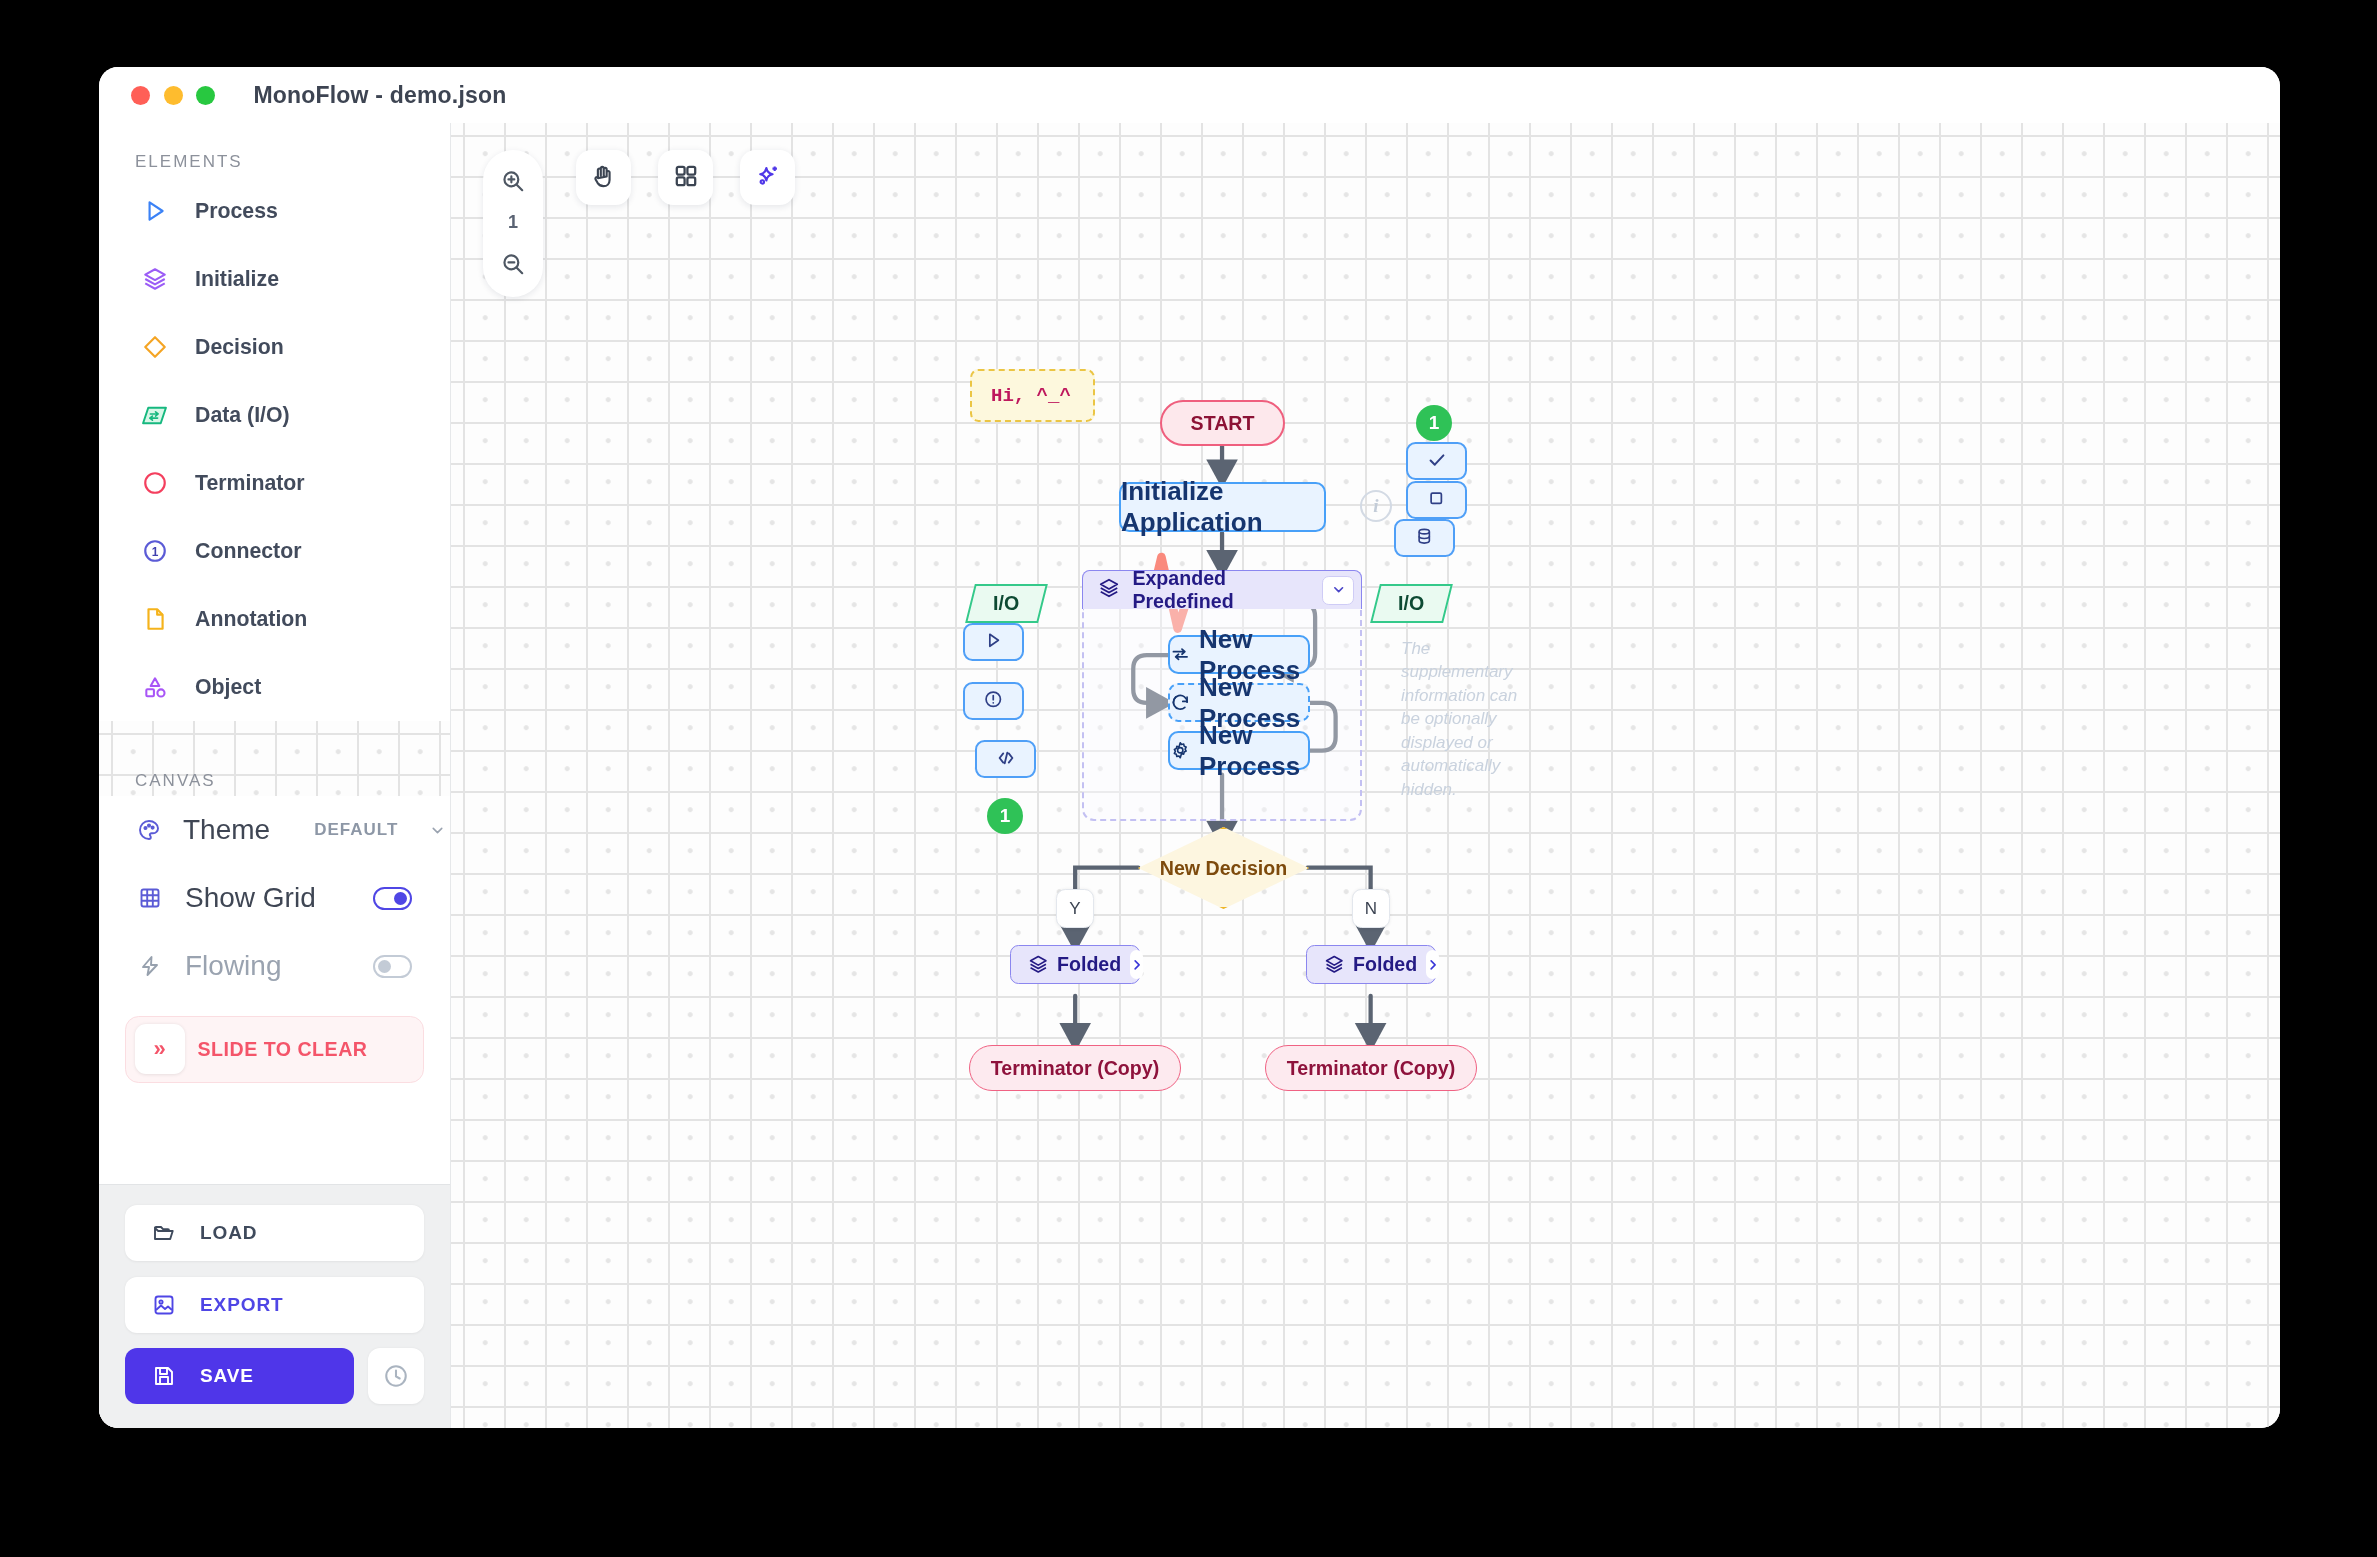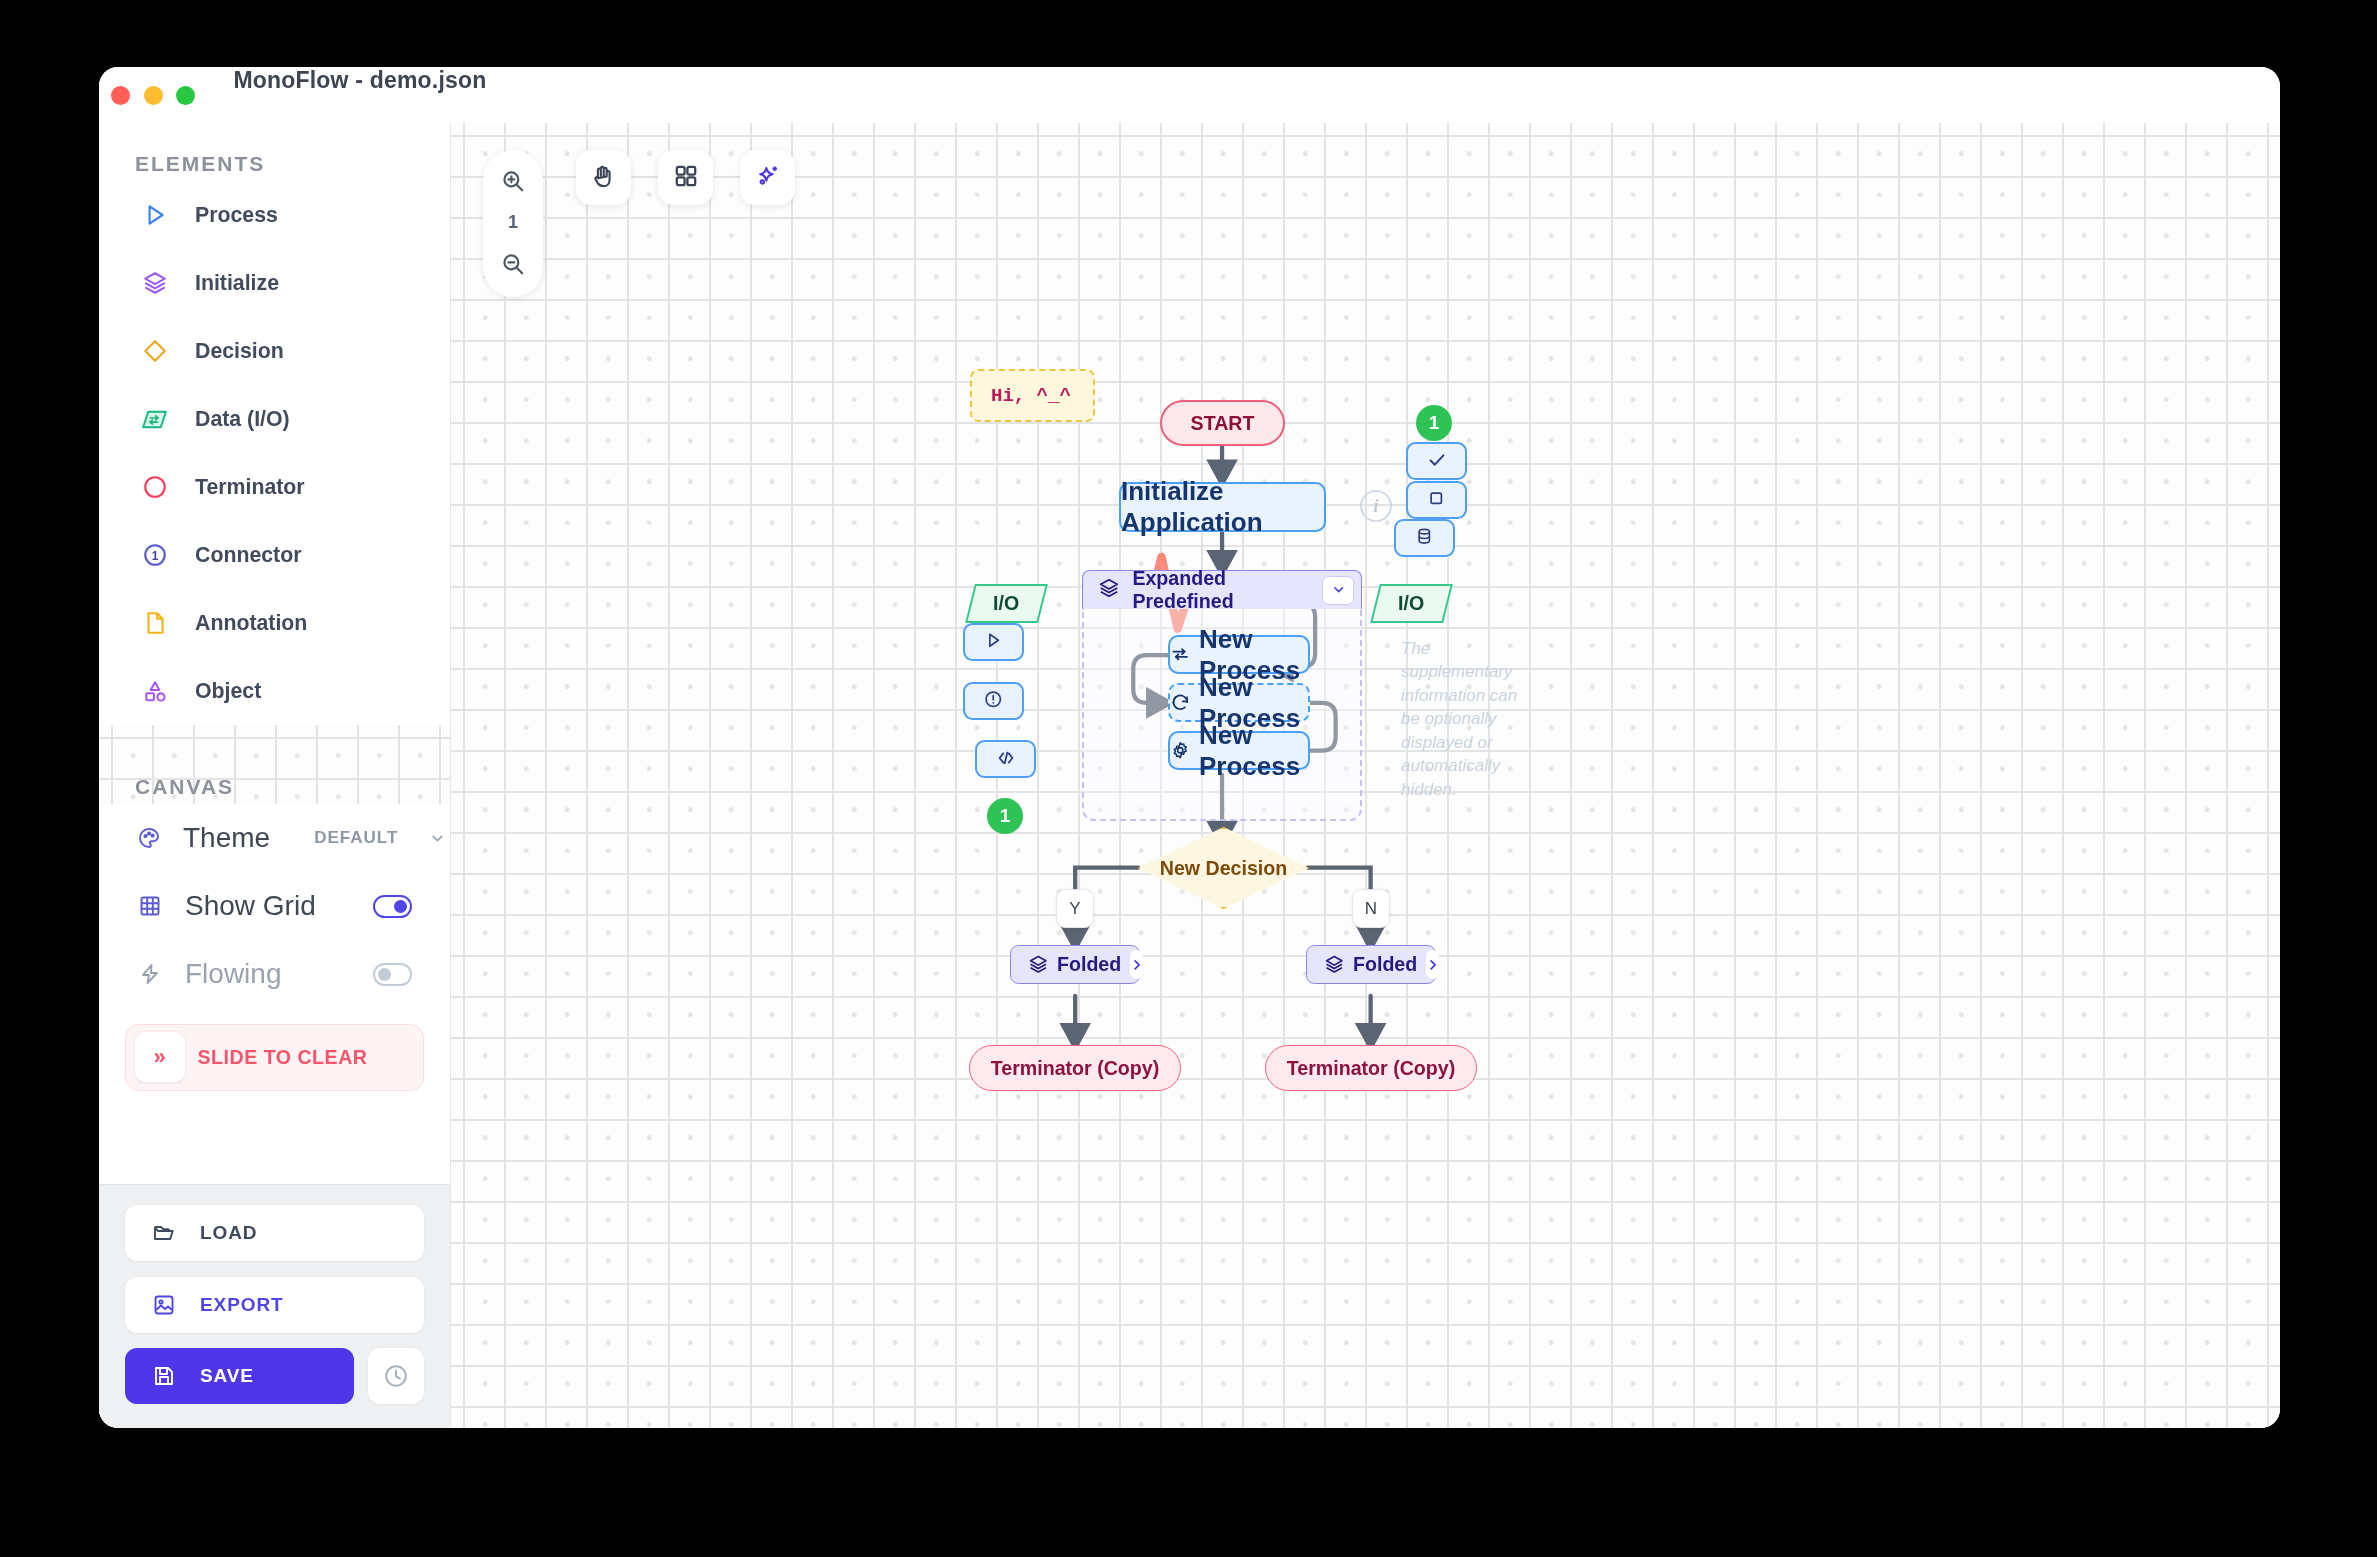--- a/index.html
+++ b/index.html
@@ -16,21 +16,22 @@
     background: #ffffff;
     border-radius: 19px;
     overflow: hidden;
     display: flex;
     flex-direction: column;
   }
   
   .titlebar {
     height: 56px;
     display: flex;
-    padding-left: 12px;
+    align-items: center;
+    padding-left: 32px;
     flex: 0 0 56px;
     background: #fff;
   }
   .traffic { display: flex; gap: 13.7px; align-items: center; }
   .dot { width: 19px; height: 19px; border-radius: 50%; }
   .dot.red { background: #ff5f57; }
   .dot.yellow { background: #febc2e; }
   .dot.green { background: #28c840; }
   .win-title {
     margin-left: 38px;
@@ -45,22 +46,22 @@
   .sidebar {
     width: 352px;
     flex: 0 0 352px;
     display: flex;
     flex-direction: column;
     border-right: 0.9px solid #e6e8ea;
     background: #fff;
   }
   .sidebar-scroll { flex: 1; padding: 0 0 8.5px 0; }
   .section-title {
-    font-size: 21px;
-    font-weight: bold;
+    font-size: 17px;
+    font-weight: normal;
     letter-spacing: 2px;
     color: #8c919b;
     padding: 29px 0 5.1px 36px;
   }
   .section-title.canvas { padding-top: 50px; }
   .elem-item {
     display: flex;
     align-items: center;
     height: 68px;
     padding-left: 41px;

